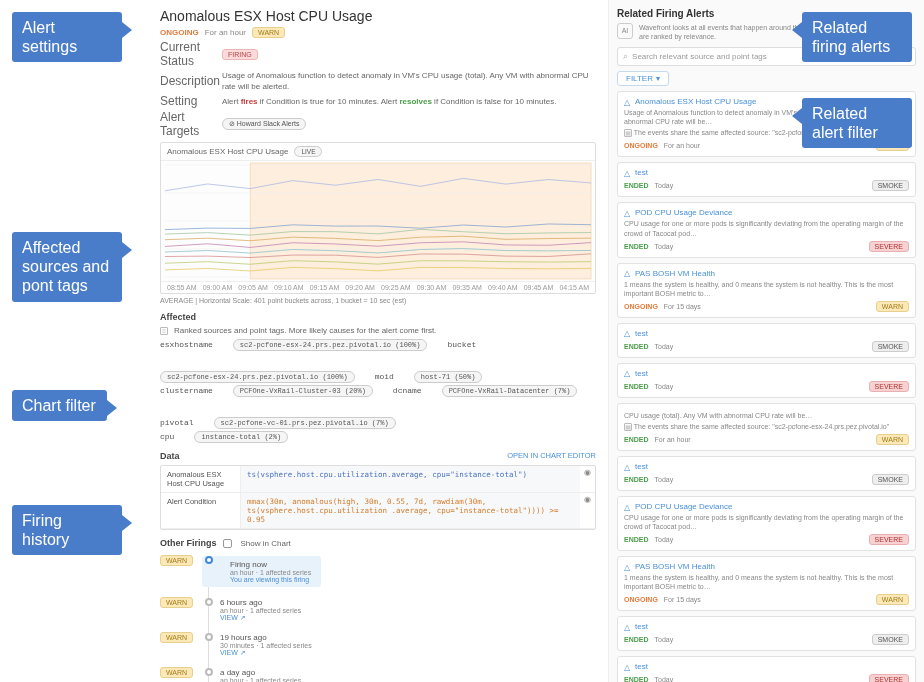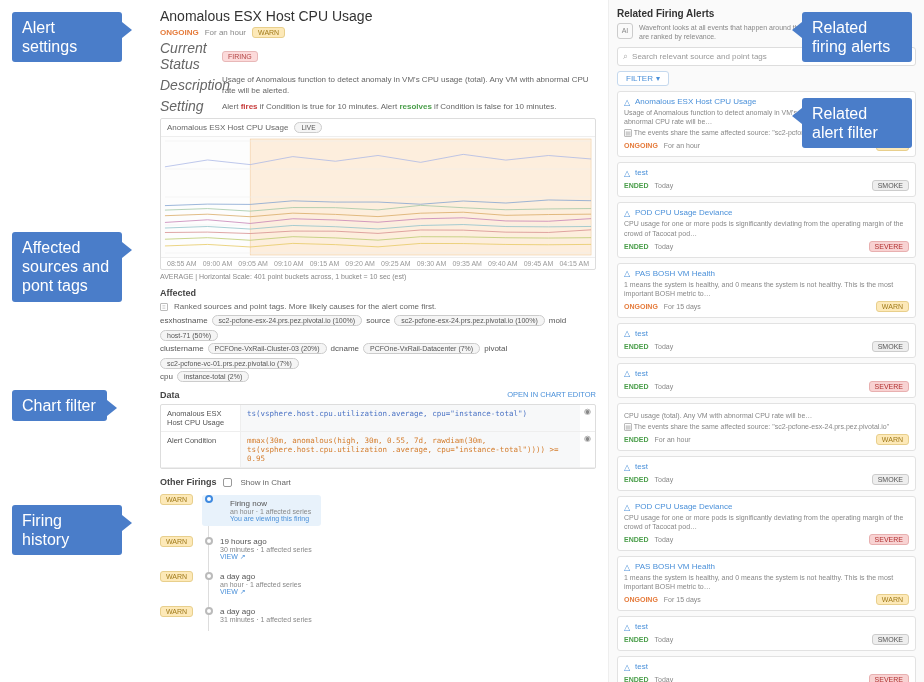--- a/index.html
+++ b/index.html
@@ -13,21 +13,21 @@
     height: 682px;
     position: relative;
     overflow: hidden;
   }
   .main { display: flex; }
   .left { width: 608px; padding: 8px 12px 8px 160px; position: relative; }
   .right { width: 316px; padding: 8px 8px 8px 8px; background: #fafafa; border-left: 1px solid #eee; }
   
   h1 { font-size: 14px; font-weight: 500; margin: 0 0 3px 0; color: #333; }
   .row { display: flex; align-items: center; gap: 6px; margin: 2px 0; flex-wrap: wrap; }
-  .label { font-size: 14px; color: #666; width: 56px; font-weight: 400; font-style: italic; }
+  .label { font-size: 12px; color: #666; width: 56px; font-weight: 400; }
   .orange { color: #e57b3b; font-weight: 600; font-size: 8px; }
   .green { color: #4a9e4a; font-weight: 600; }
   .red { color: #c73c3c; font-weight: 600; }
   .grayT { color: #888; font-size: 8px; }
   .badge { border: 1px solid #ccc; border-radius: 3px; padding: 1px 5px; font-size: 7px; display: inline-block; }
   .badge-warn { background: #fde9b8; color: #a07a1a; border-color: #e8cf8c; }
   .badge-firing { background: #fcdada; color: #b24343; border-color: #e8b8b8; font-size: 7px; }
   .badge-smoke { background: #eee; color: #555; }
   .badge-severe { background: #f8d2d2; color: #b03030; border-color: #e8b0b0; }
   .pill { border: 1px solid #ccc; border-radius: 10px; padding: 1px 6px; font-size: 7px; background: #f5f5f5; color: #555; }
@@ -35,21 +35,21 @@
   .chart-box { border: 1px solid #ddd; border-radius: 2px; margin-top: 4px; }
   .chart-head { display: flex; align-items: center; gap: 6px; padding: 3px 6px; border-bottom: 1px solid #eee; font-size: 8px; color: #666; }
   .chart-body { height: 120px; position: relative; background: #fdfdfd; }
   .chart-body svg { width: 100%; height: 100%; }
   .chart-foot { padding: 2px 6px; font-size: 7px; color: #999; border-top: 1px solid #eee; display: flex; justify-content: space-between; }
   
   .section-title { font-size: 9px; font-weight: 600; margin: 8px 0 3px 0; color: #444; }
   .desc { font-size: 8px; color: #666; line-height: 1.4; }
   .small-note { font-size: 7px; color: #888; }
   
-  .tag-row { display: flex; align-items: center; gap: 4px; flex-wrap: wrap; margin: 2px 0; }
+  .tag-row { display: flex; align-items: center; gap: 20px; flex-wrap: wrap; margin: 2px 0; font-family: Liberation Mono, monospace; }
   .tag-key { font-size: 8px; color: #555; }
   
   .data-box { border: 1px solid #ddd; border-radius: 2px; padding: 0; margin-top: 4px; }
   .data-row { display: flex; border-bottom: 1px solid #eee; }
   .data-label { width: 80px; padding: 4px 6px; font-size: 7.5px; color: #555; border-right: 1px solid #eee; }
   .data-code { flex: 1; padding: 4px 6px; font-family: Menlo, Consolas, monospace; font-size: 7.5px; background: #f7f8f9; color: #555; overflow-wrap: break-word; }
   .code-blue { color: #4a72c4; }
   .code-orange { color: #d47c2c; }
   
   .cb { width: 9px; height: 9px; border: 1px solid #999; display: inline-block; vertical-align: middle; margin-right: 3px; border-radius: 2px; }
@@ -113,20 +113,24 @@
     </div>
     <div class="row">
       <span class="label">Description</span>
       <span class="desc" style="flex:1">Usage of Anomalous function to detect anomaly in VM's CPU usage (total). Any VM with abnormal CPU rate will be alerted.</span>
     </div>
     <div class="row">
       <span class="label">Setting</span>
       <span class="desc" style="flex:1">
         <span>Alert </span><span class="red">fires</span><span> if Condition is true for 10 minutes. Alert </span><span class="green">resolves</span><span> if Condition is false for 10 minutes.</span>
       </span>
+    </div>
+    <div class="row">
+      <span class="label">Alert Targets</span>
+      <span class="pill">⊘ Howard Slack Alerts</span>
     </div>
 
     <div class="chart-box">
       <div class="chart-head">
         <span>Anomalous ESX Host CPU Usage</span>
         <span class="pill" style="font-size:6.5px">LIVE</span>
       </div>
       <div class="chart-body">
         <svg viewBox="0 0 440 120" preserveAspectRatio="none" id="chart-svg">
             <rect x="90.4" y="2" width="345.6" height="116" fill="#fdeedd" stroke="#f0c896" stroke-width="0.5"></rect>
@@ -165,21 +169,21 @@
 
     <div class="section-title">Affected</div>
     <div class="row">
       <span class="box-icon">≡</span>
       <span class="desc">Ranked sources and point tags. More likely causes for the alert come first.</span>
     </div>
     <div id="affected-rows">
         <div class="tag-row">
           <span class="tag-key">esxhostname</span>
           <span class="pill">sc2-pcfone-esx-24.prs.pez.pivotal.io (100%)</span>
-          <span class="tag-key">source</span>
+          <span class="tag-key">bucket</span>
           <span class="pill">sc2-pcfone-esx-24.prs.pez.pivotal.io (100%)</span>
           <span class="tag-key">moid</span>
           <span class="pill">host-71 (50%)</span>
         </div>
         <div class="tag-row">
           <span class="tag-key">clustername</span>
           <span class="pill">PCFOne-VxRail-Cluster-03 (20%)</span>
           <span class="tag-key">dcname</span>
           <span class="pill">PCFOne-VxRail-Datacenter (7%)</span>
           <span class="tag-key">pivotal</span>
@@ -220,20 +224,29 @@
           <div class="tl-content active">
             <div class="tl-time">Firing now</div>
             <div class="tl-meta">an hour · 1 affected series</div>
             <div class="tl-link">You are viewing this firing</div>
           </div>
         </div>
         <div class="tl-item">
           <span class="badge badge-warn tl-badge">WARN</span>
           <span class="tl-dot hollow"></span>
           <div class="tl-content ">
+            <div class="tl-time">6 hours ago</div>
+            <div class="tl-meta">an hour · 1 affected series</div>
+            <div class="tl-link">VIEW ↗</div>
+          </div>
+        </div>
+        <div class="tl-item">
+          <span class="badge badge-warn tl-badge">WARN</span>
+          <span class="tl-dot hollow"></span>
+          <div class="tl-content ">
             <div class="tl-time">19 hours ago</div>
             <div class="tl-meta">30 minutes · 1 affected series</div>
             <div class="tl-link">VIEW ↗</div>
           </div>
         </div>
         <div class="tl-item">
           <span class="badge badge-warn tl-badge">WARN</span>
           <span class="tl-dot hollow"></span>
           <div class="tl-content ">
             <div class="tl-time">a day ago</div>

